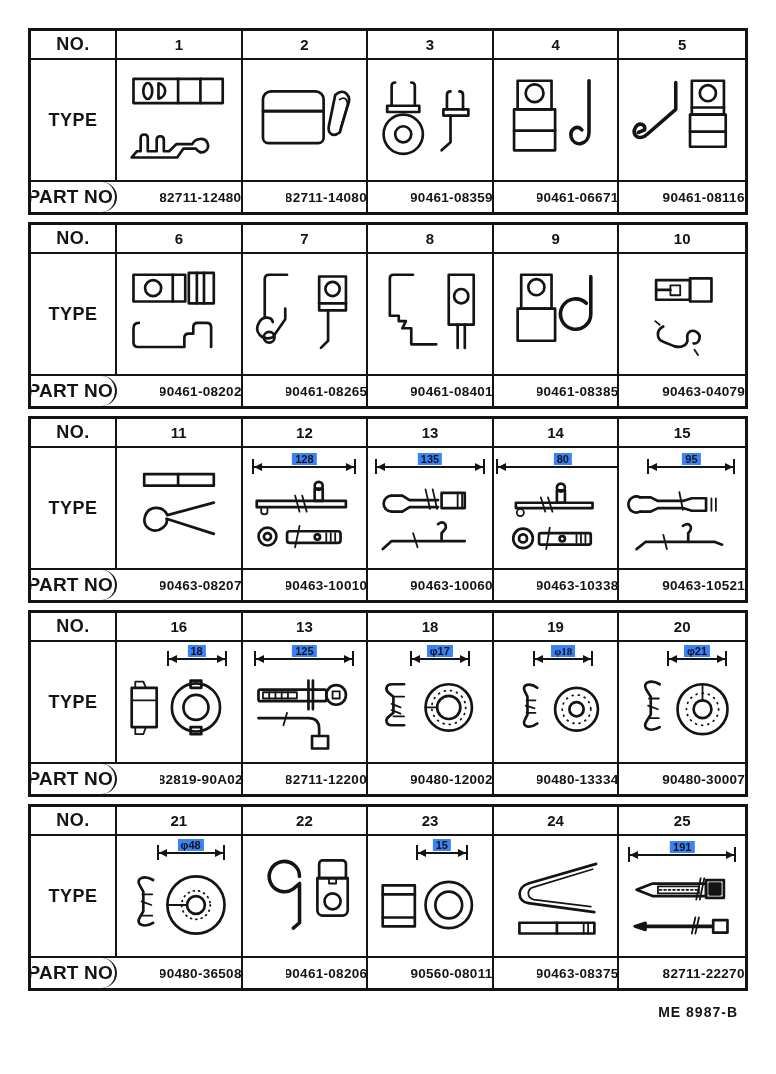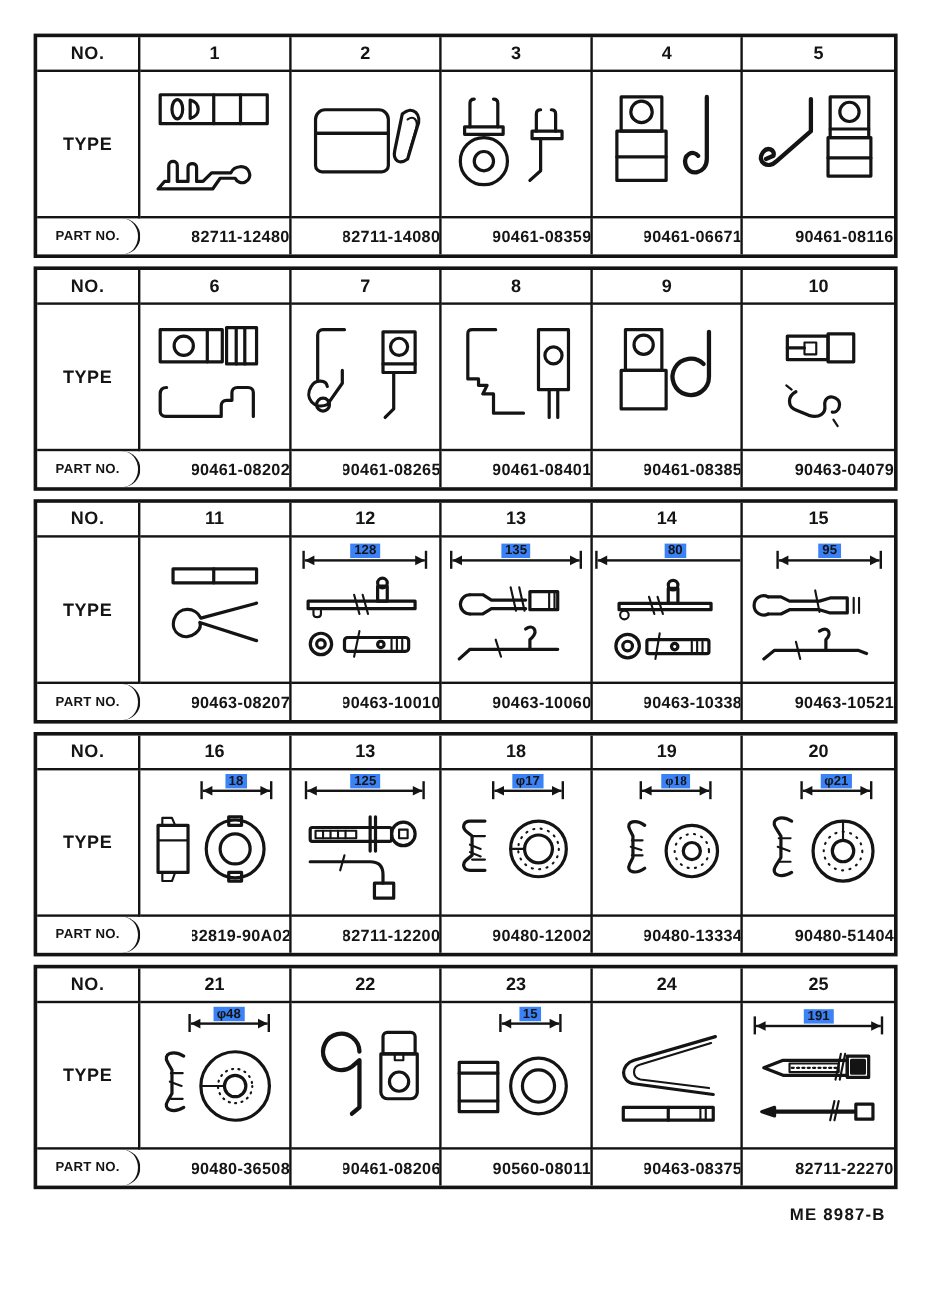--- a/index.html
+++ b/index.html
@@ -18,22 +18,22 @@
     background:#fff;
   }
   .cell{
     border-right:2px solid #141414;
     border-bottom:2px solid #141414;
     display:flex;align-items:center;justify-content:center;
     overflow:hidden;position:relative;
   }
   .cell.lc{border-right:none;}
   .cell.lr{border-bottom:none;}
-  .lbl{font-weight:bold;font-size:15px;letter-spacing:.5px;white-space:nowrap;}
-  .lbl.small{font-size:11px;letter-spacing:.2px;border-radius:15px;}
+  .lbl{font-weight:bold;font-size:18px;letter-spacing:.5px;white-space:nowrap;}
+  .lbl.small{font-size:19px;letter-spacing:.2px;border-radius:15px;}
   .hnum{font-weight:bold;font-size:15px;}
   .pnum{font-weight:bold;font-size:13.5px;letter-spacing:.3px;white-space:nowrap;margin-left:43px;}
   .typecell{flex-direction:column;justify-content:center;padding:3px 2px;}
   .typecell svg{display:block;}
   
   .dim{
     position:relative;height:15px;flex:none;
     border-left:2px solid #141414;border-right:2px solid #141414;
     margin:1px auto 2px auto;
   }
@@ -369,21 +369,21 @@
         <path class="thin" d="M88 18 v18"></path>
         <circle class="thin" cx="88" cy="46" r="18" stroke-dasharray="1 6"></circle>
       </svg>
     </div>
 
     <div class="cell lbl small lr">PART NO.</div>
     <div class="cell pnum lr">82819-90A02</div>
     <div class="cell pnum lr">82711-12200</div>
     <div class="cell pnum lr">90480-12002</div>
     <div class="cell pnum lr">90480-13334</div>
-    <div class="cell pnum lr lc">90480-51404</div>
+    <div class="cell pnum lr lc">90480-30007</div>
   </div>
 
   <div class="ptable">
     <div class="cell lbl">NO.</div>
     <div class="cell hnum">21</div>
     <div class="cell hnum">22</div>
     <div class="cell hnum">23</div>
     <div class="cell hnum">24</div>
     <div class="cell hnum lc">25</div>
 

